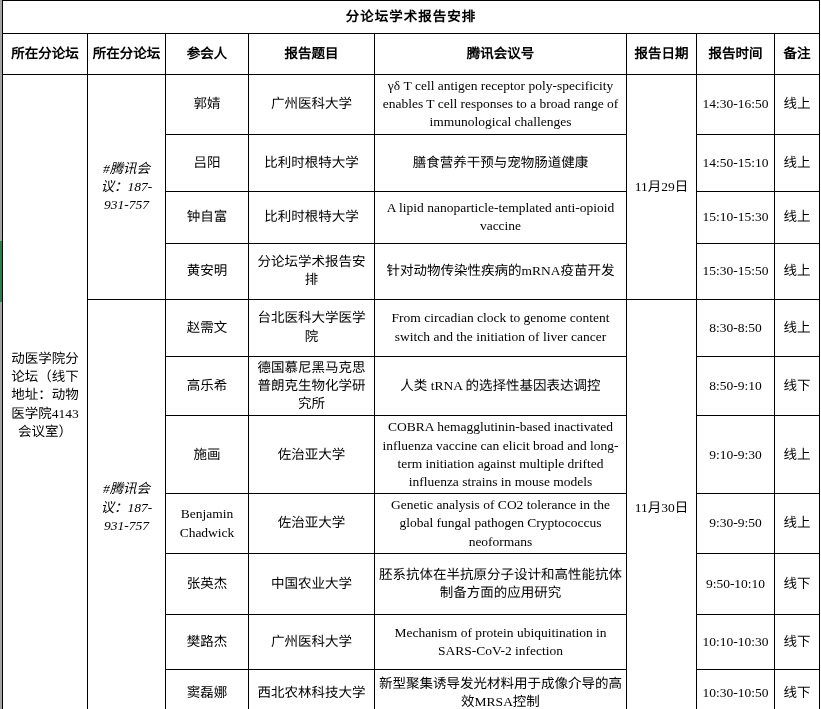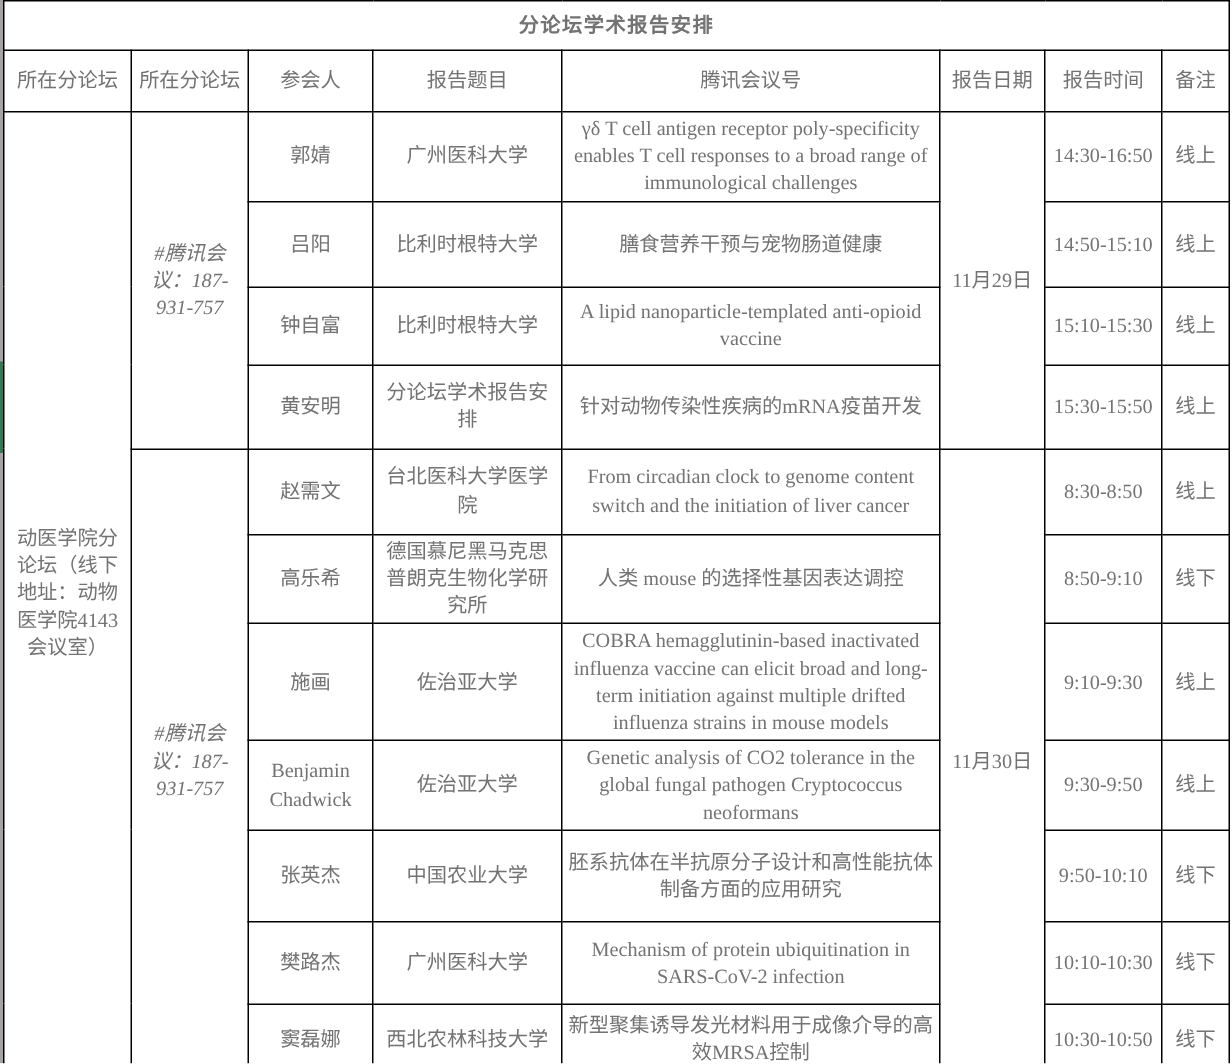--- a/index.html
+++ b/index.html
@@ -3,21 +3,21 @@
 <meta charset="utf-8">
 <style>
   * { margin: 0; padding: 0; box-sizing: border-box; }
   html, body { background: #ffffff; }
   .screen {
     position: relative;
     width: 821px;
     height: 709px;
     background: #ffffff;
     font-family: "Liberation Serif", "DejaVu Serif", serif;
-    color: #737373;
+    color: #000000;
     overflow: hidden;
   }
   .edge-strip {
     position: absolute;
     left: 0; top: 0;
     width: 2px; height: 709px;
     background: #a7a2a5;
   }
   .edge-strip-green {
     position: absolute;
@@ -42,21 +42,21 @@
     word-wrap: break-word;
   }
   td.title-cell {
     font-size: 19px;
     font-weight: bold;
     letter-spacing: 1px;
     height: 32px;
   }
   th.col-header {
     font-size: 14px;
-    font-weight: normal;
+    font-weight: bold;
   }
   td.topic { font-size: 13px; }
   td.time-cell { font-size: 13px; }
   td.meeting-cell { font-size: 13px; font-style: italic; }
 </style>
 </head>
 <body>
 
 <div class="screen">
   <div class="edge-strip"></div>
@@ -127,21 +127,21 @@
       <td>赵需文</td>
       <td>台北医科大学医学院</td>
       <td class="topic">From circadian clock to genome content switch and the initiation of liver cancer</td>
       <td rowspan="7">11月30日</td>
       <td class="time-cell">8:30-8:50</td>
       <td>线上</td>
     </tr>
     <tr style="height:55px">
       <td>高乐希</td>
       <td>德国慕尼黑马克思普朗克生物化学研究所</td>
-      <td class="topic">人类 mouse 的选择性基因表达调控</td>
+      <td class="topic">人类 tRNA 的选择性基因表达调控</td>
       <td class="time-cell">8:50-9:10</td>
       <td>线下</td>
     </tr>
     <tr style="height:73px">
       <td>施画</td>
       <td>佐治亚大学</td>
       <td class="topic">COBRA hemagglutinin-based inactivated influenza vaccine can elicit broad and long-term initiation against multiple drifted influenza strains in mouse models</td>
       <td class="time-cell">9:10-9:30</td>
       <td>线上</td>
     </tr>

